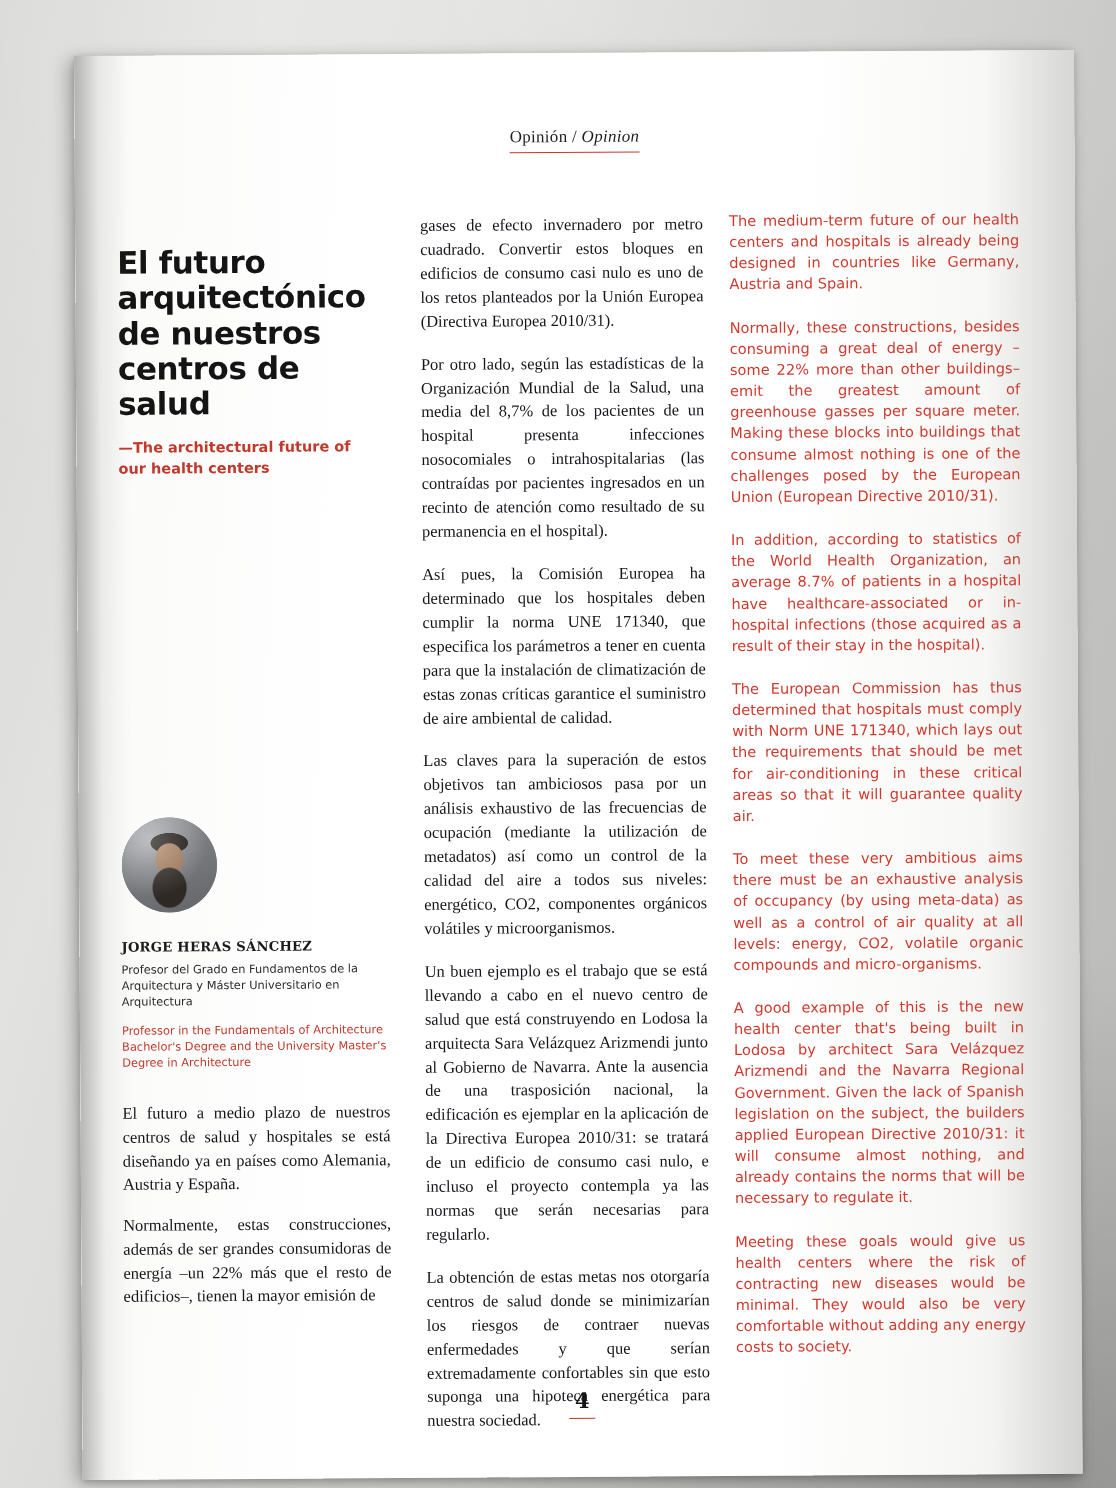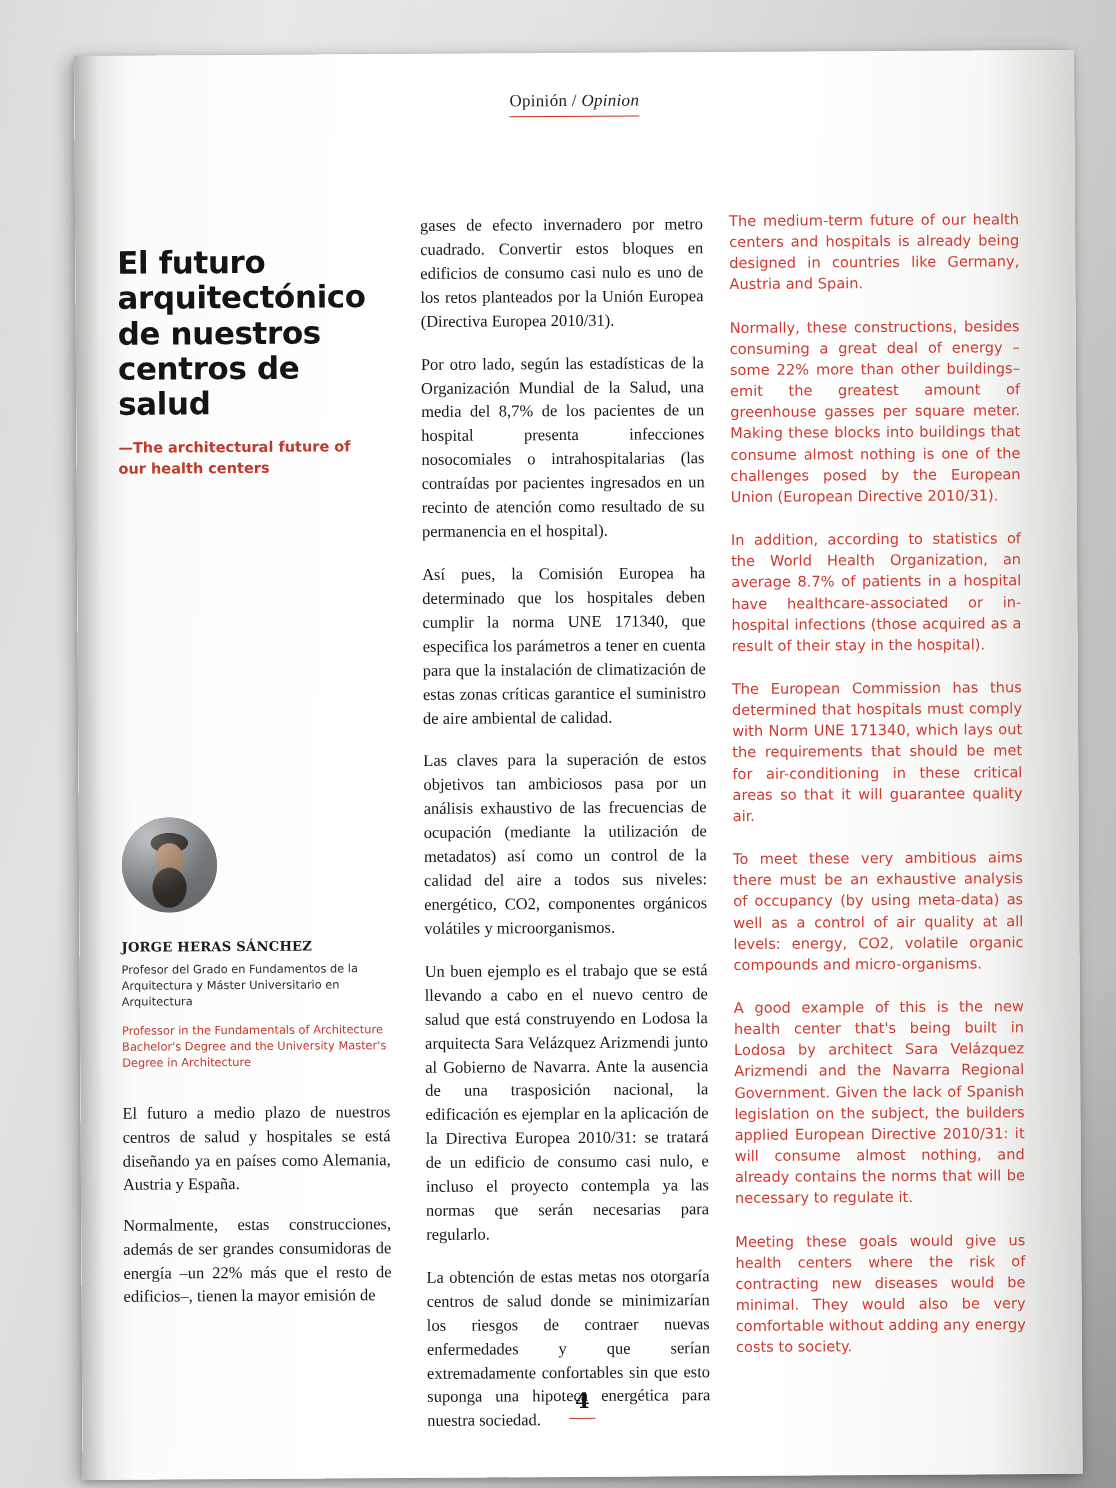--- a/index.html
+++ b/index.html
@@ -78,20 +78,21 @@
     text-align:center;
   }
   .runhead .txt{
     display:inline-block;
     font-family: "Liberation Serif", serif;
     font-size: 17px;
     letter-spacing: .3px;
     color: #1d1d1d;
     padding-bottom: 5px;
     border-bottom: 1.6px solid #c0392b;
+    margin-top: 36px;
   }
   .runhead .txt em{ font-style: italic; }
 
   
   .col{
     position:absolute;
     top: 0;
   }
   #col-mid   { left: 345px; width: 283px; }
   #col-right { left: 654px; width: 290px; }

